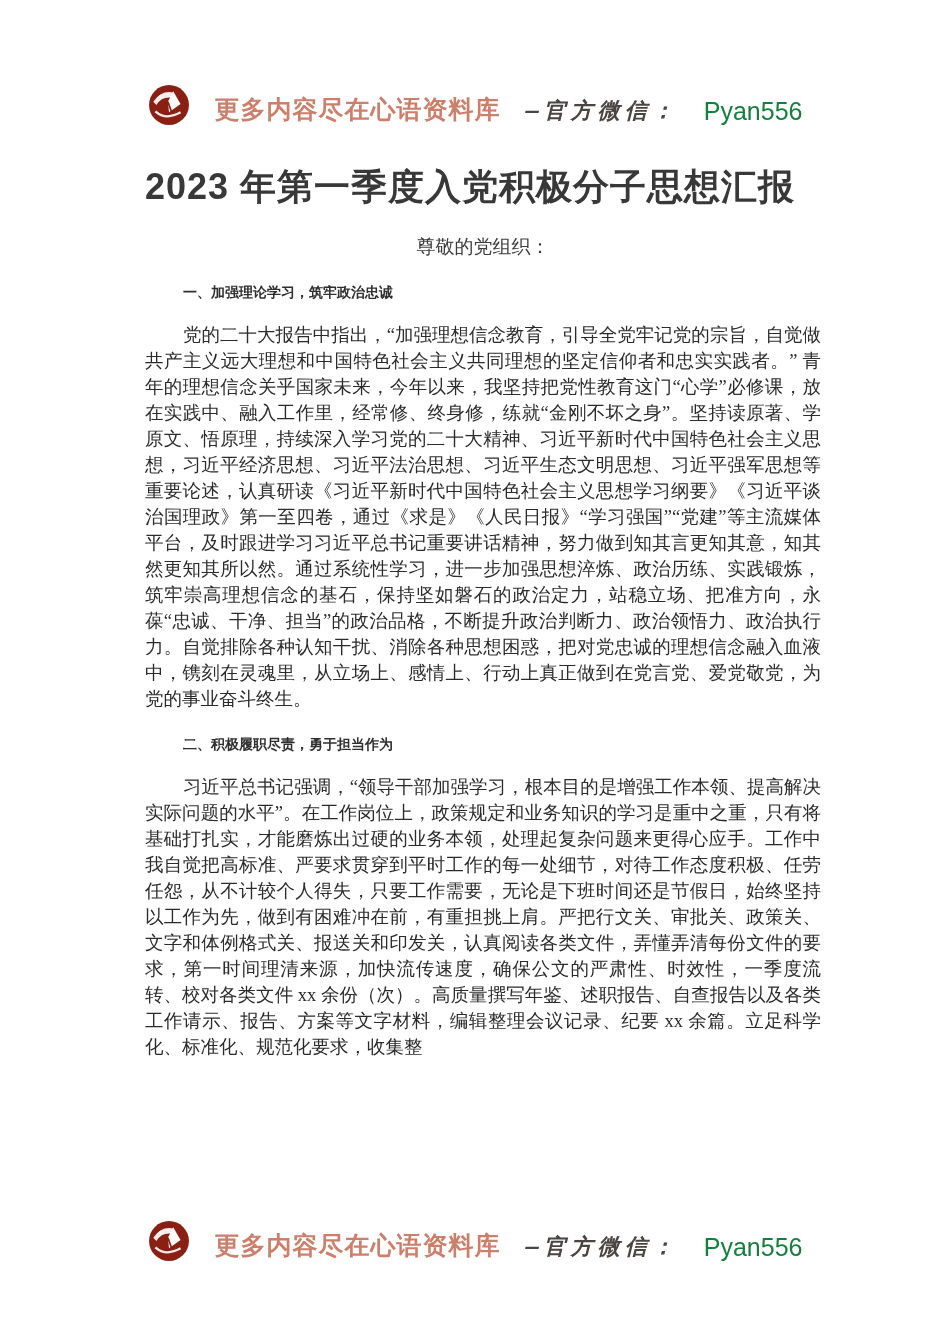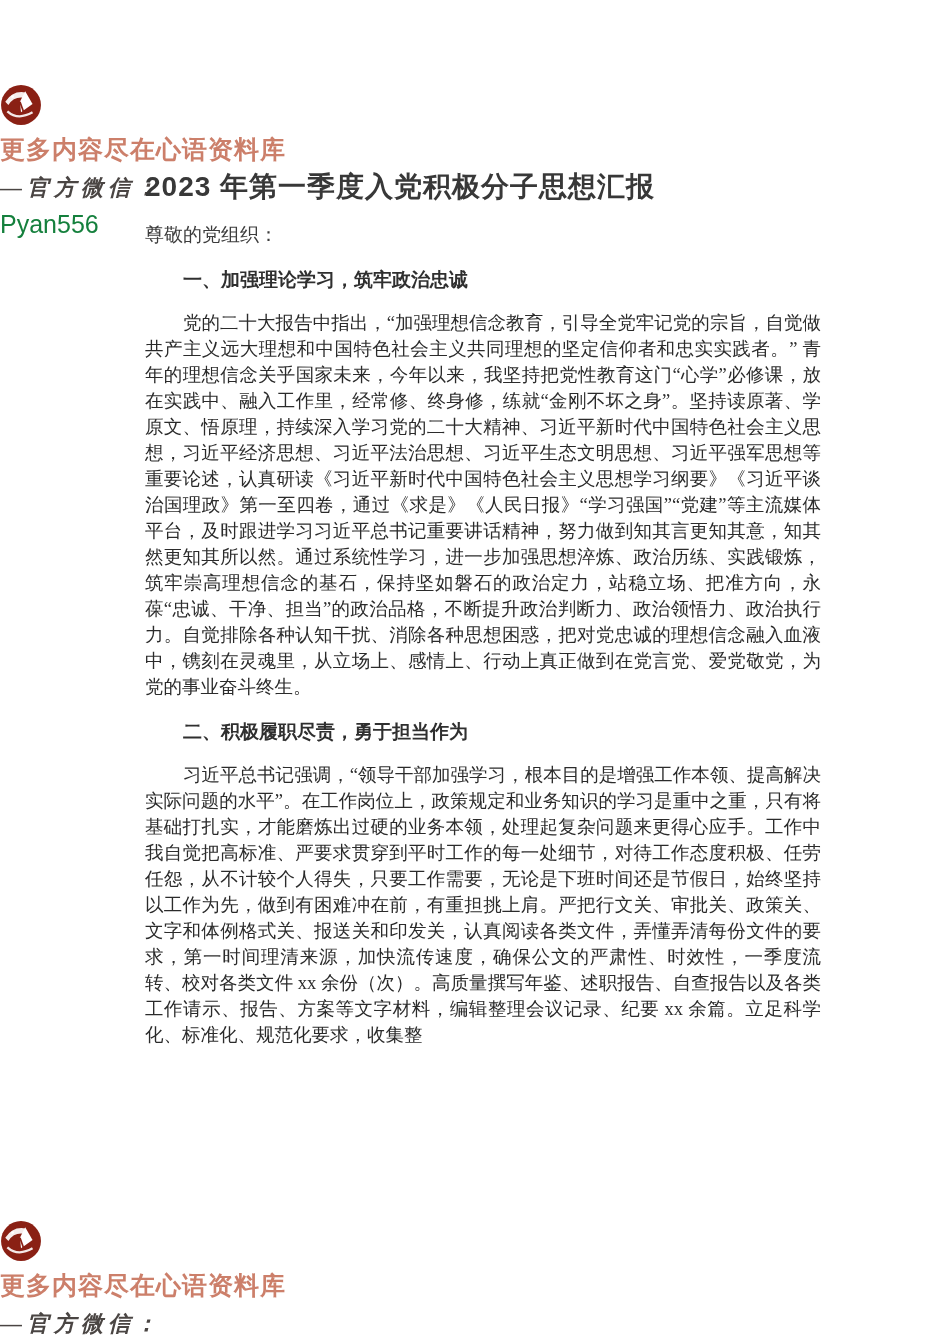--- a/index.html
+++ b/index.html
@@ -11,43 +11,42 @@
     margin: 0 auto;
     background: #ffffff;
     overflow: hidden;
     font-family: "Liberation Serif", "DejaVu Serif", serif;
   }
   .watermark {
     position: absolute;
     left: 0;
     width: 100%;
     display: flex;
-    align-items: flex-start;
+    align-items: flex-end;
     justify-content: center;
-    gap: 7px;
+    gap: 25px;
     white-space: nowrap;
-    flex-direction: column;
   }
   .watermark.header { top: 84px; }
   .watermark.footer { top: 1220px; }
   .logo {
     width: 42px;
     height: 42px;
     flex: 0 0 auto;
     display: inline-block;
   }
   .wm-main {
     font-family: "Liberation Serif", "DejaVu Serif", serif;
     font-weight: bold;
     font-size: 25px;
     color: #cc7f6a;
     letter-spacing: 1px;
   }
   .wm-label {
-    font-family: Liberation Serif, serif;
+    font-family: Liberation Mono, monospace;
     font-style: italic;
     font-weight: bold;
     font-size: 22px;
     color: #4a4543;
     letter-spacing: 5px;
   }
   .wm-id {
     font-family: "Liberation Sans", "DejaVu Sans", sans-serif;
     font-size: 25px;
     color: #15803d;
@@ -55,43 +54,44 @@
   .content {
     position: absolute;
     left: 145px;
     top: 168px;
     width: 676px;
     color: #2b2b2b;
   }
   .doc-title {
     font-family: "Liberation Sans", "DejaVu Sans", sans-serif;
     font-weight: bold;
-    font-size: 28px;
+    font-size: 36px;
     line-height: 38px;
     color: #383838;
     letter-spacing: 1px;
-    margin-bottom: 16px;
+    margin-bottom: 28px;
   }
   .salutation {
     font-size: 19px;
     line-height: 26px;
     color: #3c3c3c;
     margin-bottom: 14px;
+    text-align: center;
   }
   .para {
     font-size: 18.5px;
     line-height: 26px;
     text-align: justify;
     text-indent: 38px;
     color: #2b2b2b;
   }
   .sec-heading {
     font-family: "Liberation Sans", "DejaVu Sans", sans-serif;
     font-weight: bold;
-    font-size: 19px;
+    font-size: 14px;
     line-height: 26px;
     color: #2f2f2f;
     text-indent: 38px;
     margin: 19px 0 17px 0;
   }
 </style>
 </head>
 <body>
 
 <div class="page">

